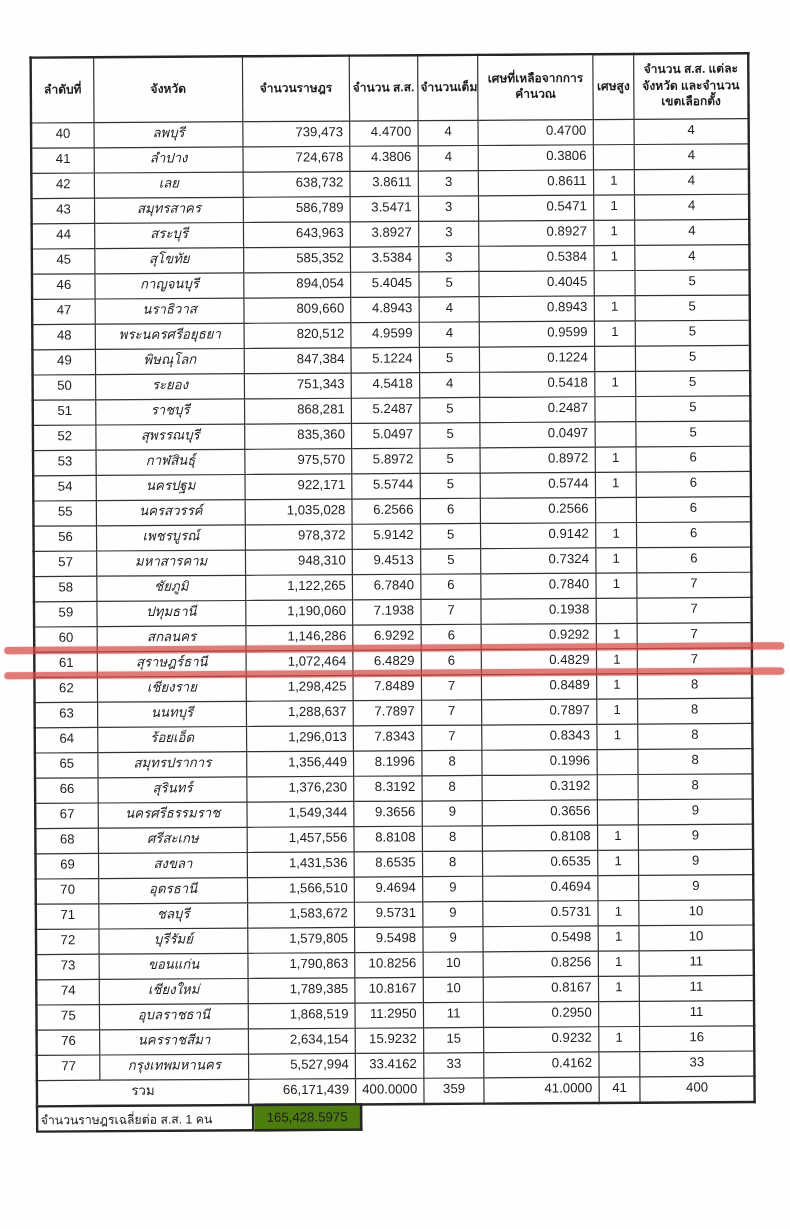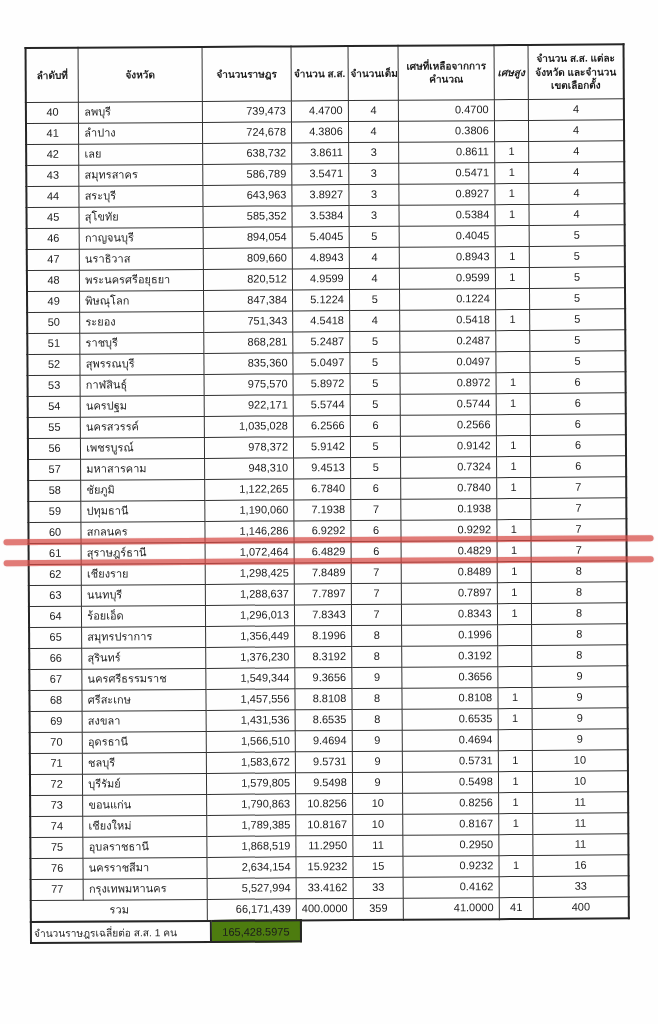--- a/index.html
+++ b/index.html
@@ -50,25 +50,25 @@
   }
   th.h-remainder { font-size: 9.2px; }
   th.h-seats2 { font-size: 9.6px; }
   
   .w0 { width: 52px; }
   .w1 { width: 122px; }
   .w2 { width: 88px; margin-top: 40px; }
   .w3 { width: 56px; }
   .w4 { width: 50px; }
   .w5 { width: 94px; }
-  .w6 { width: 34px; font-style: italic; }
+  .w6 { width: 34px; }
   .w7 { width: 94px; }
   
   td.a-center { text-align: center; }
-  td.a-left   { text-align: left; }
+  td.a-left   { text-align: center; font-style: italic; }
   td.a-right  { text-align: right; }
   tr.total-row td { height: 22px; }
   
   .footer-row {
     display: flex;
     margin-top: -2px;
     width: 600px;
   }
   .footer-label {
     width: 182px;

